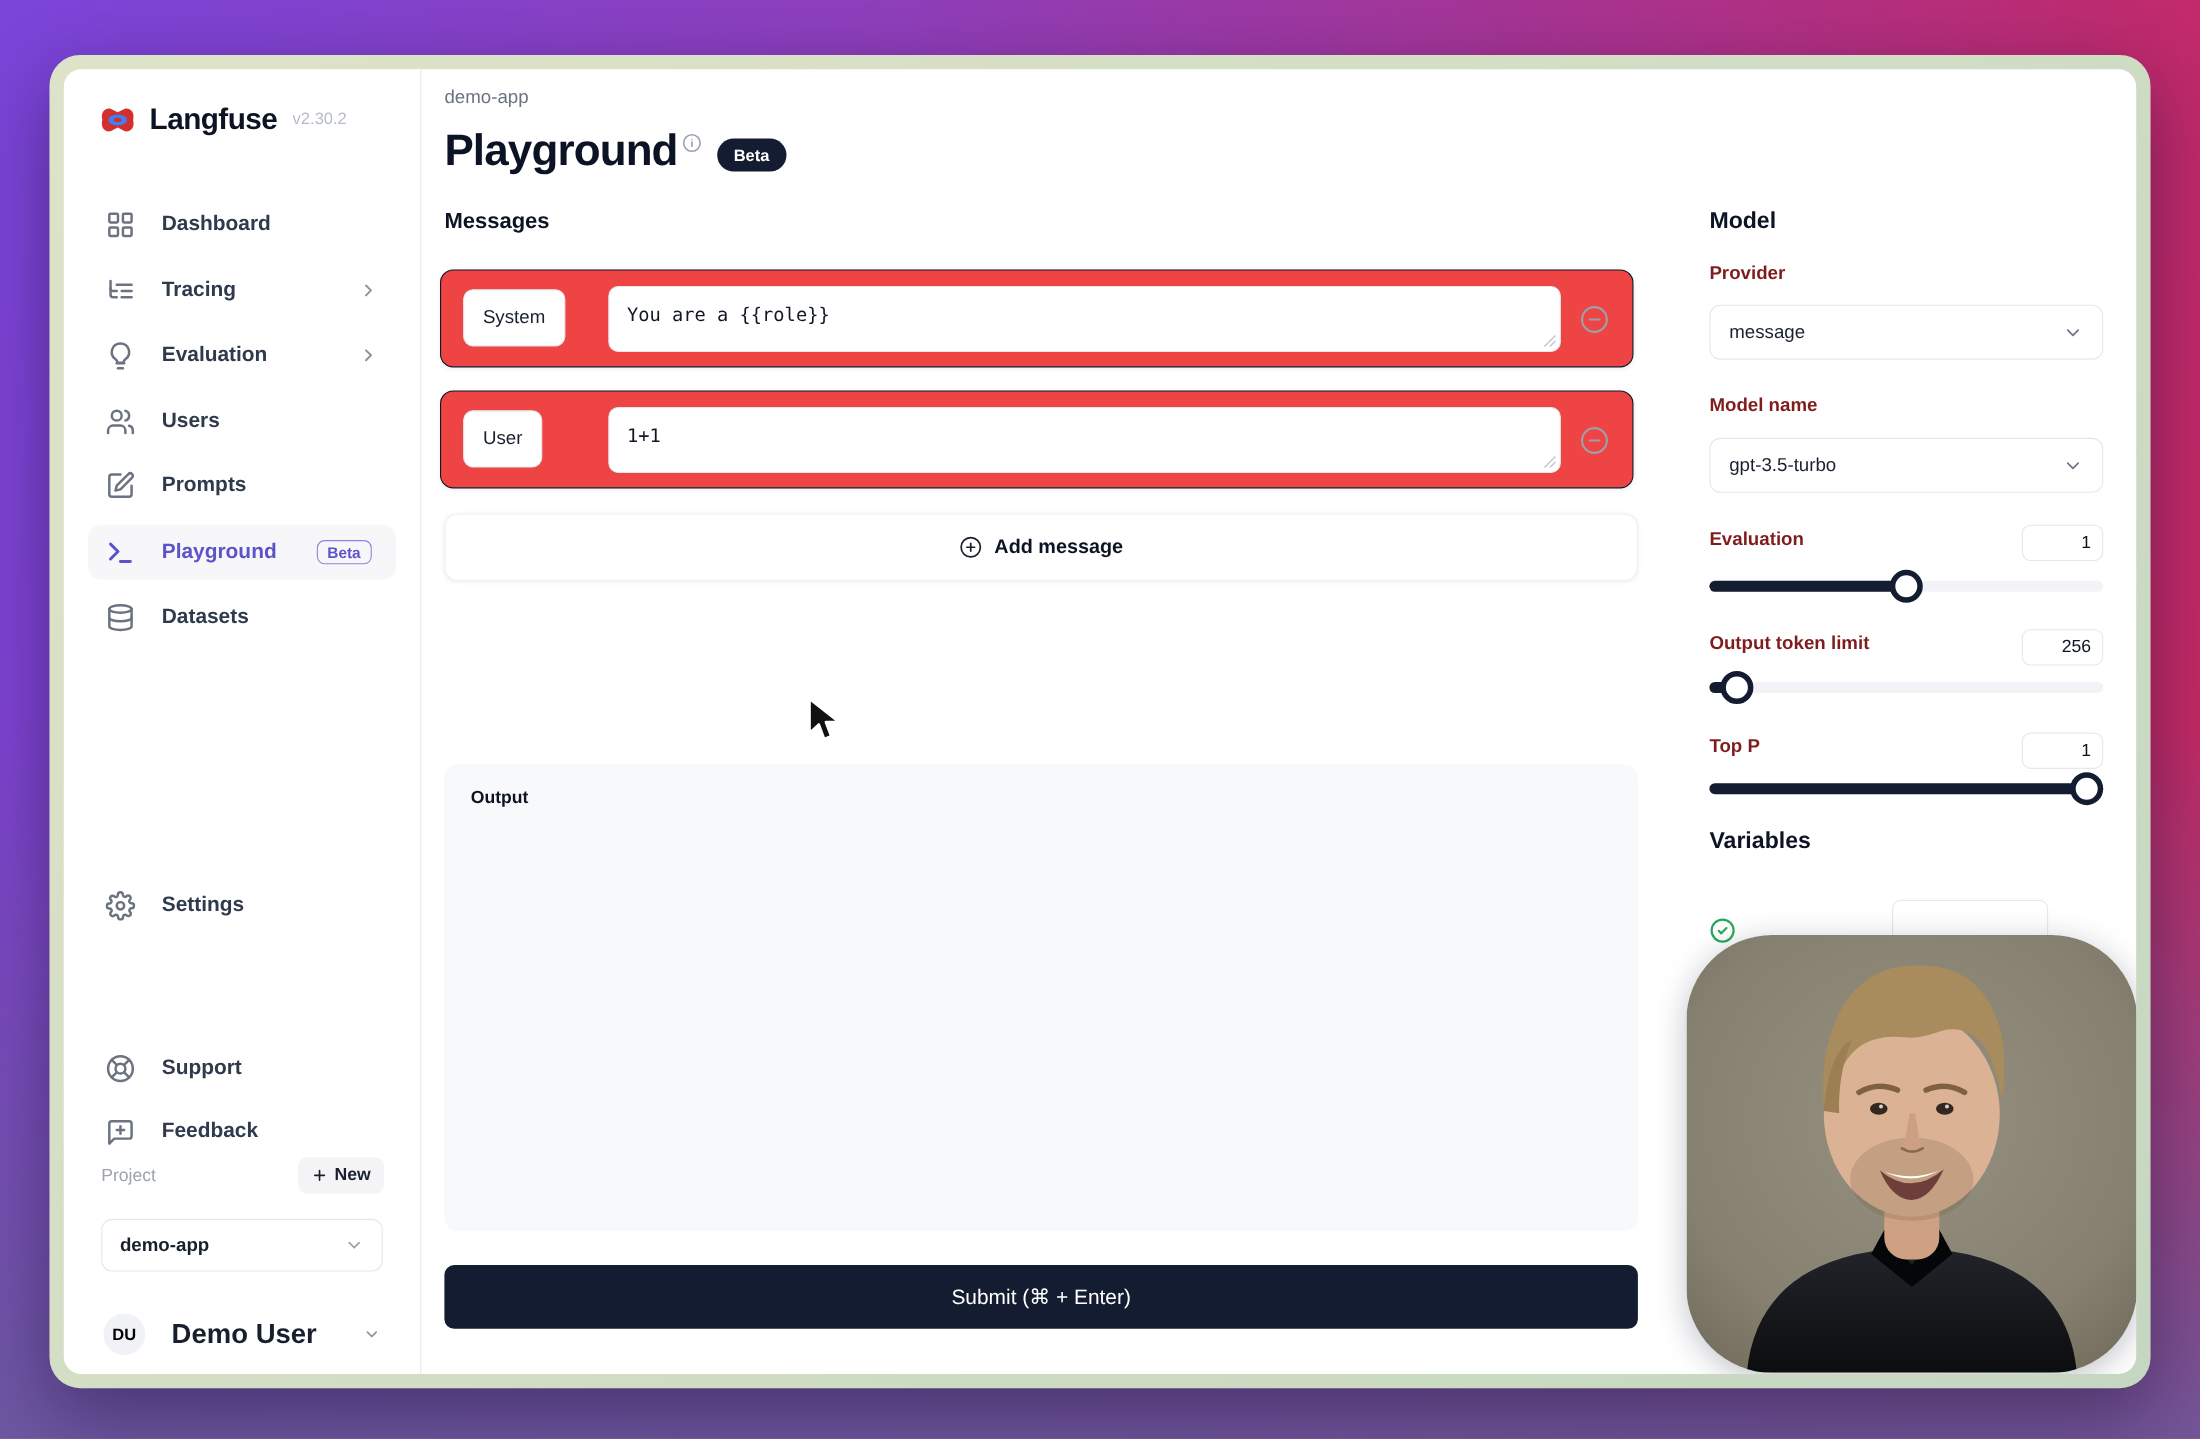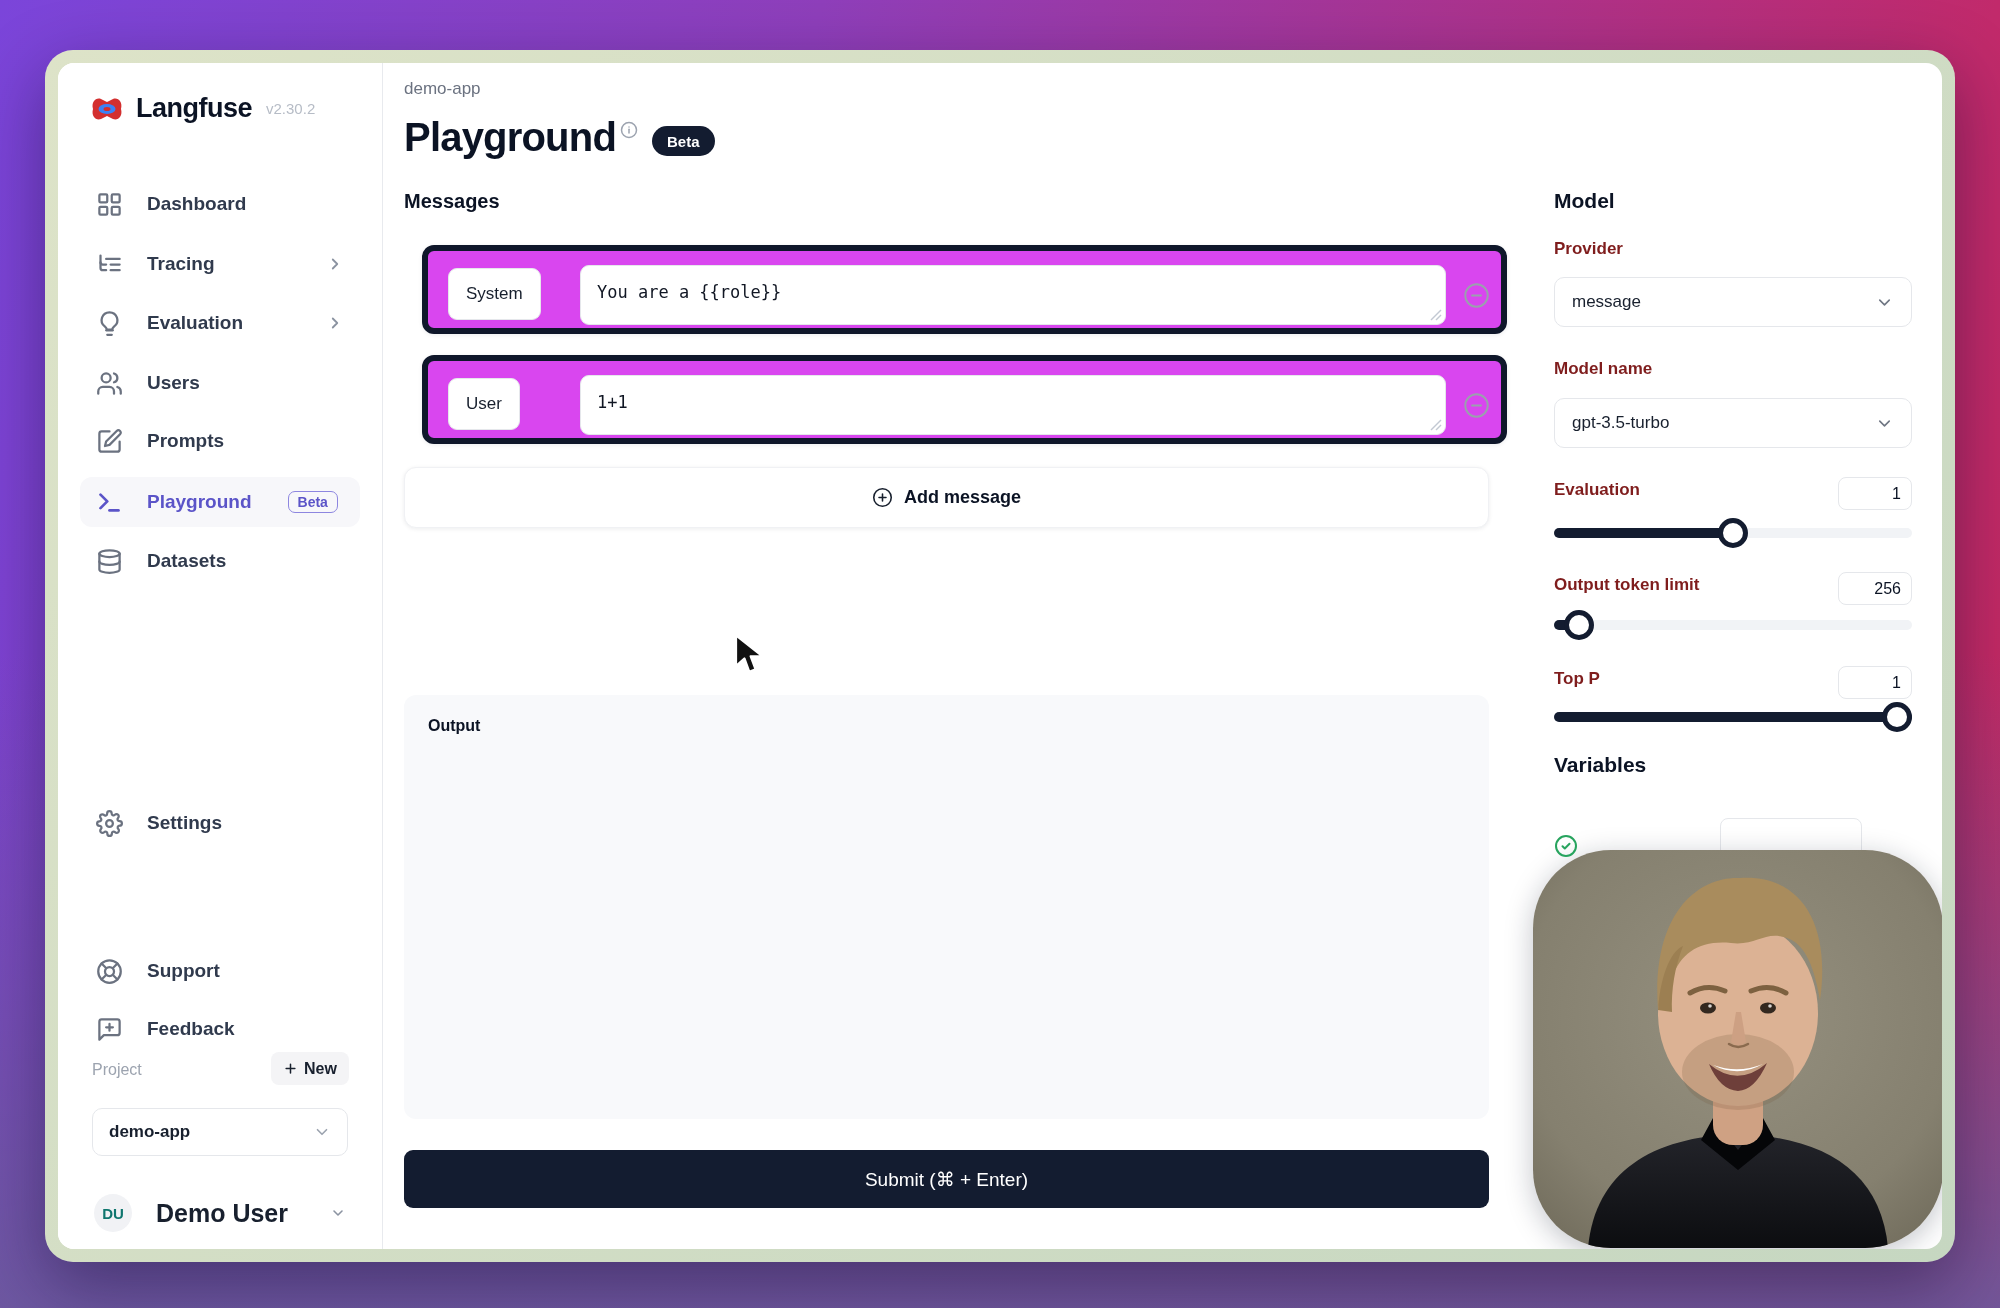--- a/index.html
+++ b/index.html
@@ -32,32 +32,32 @@
   .nav-item.active { background:#f7f7fa; }
   .nav-item.active .ni-icon { color:#5b54c8; }
   .nav-item.active .ni-label { color:#5b54c8; }
   .nav-badge { margin-left:12px; font-size:14px; font-weight:700; color:#5b54c8; border:1.5px solid #8d86e0; border-radius:7px; padding:3px 9px; line-height:1; }
 
   .proj-label { position:absolute; left:34px; top:998px; font-size:16px; color:#9ca3af; }
   .new-btn { position:absolute; left:213px; top:989px; width:78px; height:33px; background:#f4f4f6; border-radius:8px; display:flex; align-items:center; justify-content:center; gap:6px; font-size:16px; font-weight:600; color:#18202e; cursor:pointer; }
   .proj-select { position:absolute; left:34px; top:1045px; width:256px; height:48px; border:1px solid #e5e7eb; border-radius:10px; display:flex; align-items:center; padding:0 16px; font-size:17px; font-weight:600; color:#18202e; cursor:pointer; }
   .proj-select .chev { margin-left:auto; width:18px; height:18px; color:#9ca3af; }
   .user-row { position:absolute; left:36px; top:1127px; width:252px; height:46px; display:flex; align-items:center; gap:24px; cursor:pointer; }
-  .avatar { width:38px; height:38px; border-radius:50%; background:#f1f2f5; display:flex; align-items:center; justify-content:center; font-size:15px; font-weight:700; color:#0f766e; }
+  .avatar { width:38px; height:38px; border-radius:50%; background:#f1f2f5; display:flex; align-items:center; justify-content:center; font-size:15px; font-weight:700; color:#000000; }
   .user-name { font-size:25px; font-weight:600; color:#18202e; }
   .user-row .chev { margin-left:auto; width:16px; height:16px; color:#8b93a1; }
 
   
   .breadcrumb { position:absolute; left:346px; top:16px; font-size:17px; color:#6b7280; }
   .page-title { position:absolute; left:346px; top:52px; font-size:40px; font-weight:800; color:#0b1324; letter-spacing:-0.8px; }
   .title-info { position:absolute; left:562px; top:58px; width:18px; height:18px; color:#9ca3af; }
   .beta-pill { position:absolute; left:594px; top:63px; height:30px; padding:0 15px; background:#131c30; border-radius:16px; color:#fff; font-size:15px; font-weight:700; display:flex; align-items:center; }
   .messages-h { position:absolute; left:346px; top:127px; font-size:20px; font-weight:700; color:#0b1324; }
 
-  .msg-card { position:absolute; left:364px; width:1085px; height:89px; background:#d946ef; border-radius:12px; border:6px solid #0f172a; box-shadow:0 1px 4px rgba(15,23,42,.08); }
+  .msg-card { position:absolute; left:342px; width:1085px; height:89px; background:#ef4444; border-radius:12px; border:1px solid #0f172a; box-shadow:0 1px 4px rgba(15,23,42,.08); }
   .role-box { position:absolute; left:20px; top:17px; height:52px; padding:0 17px; border:1px solid #e5e7eb; border-radius:9px; display:flex; align-items:center; font-size:17px; font-weight:500; color:#18202e; background:#fff; cursor:pointer; }
   .msg-ta-wrap { position:absolute; left:152px; top:14px; width:866px; height:60px; }
   .msg-ta { width:100%; height:100%; border:1px solid #e5e7eb; border-radius:9px; resize:none; outline:none; padding:16px 16px; font-family:"DejaVu Sans Mono", monospace; font-size:17px; color:#101623; background:#fff; }
   .ta-grip { position:absolute; right:4px; bottom:4px; width:12px; height:12px; color:#c3c9d3; pointer-events:none; }
   .minus-btn { position:absolute; left:1035px; top:31px; width:27px; height:27px; color:#9aa1ad; cursor:pointer; background:none; border:none; }
 
   .add-msg { position:absolute; left:346px; top:404px; width:1085px; height:61px; background:#fff; border-radius:12px; border:1px solid #f0f1f4; box-shadow:0 1px 4px rgba(15,23,42,.08); display:flex; align-items:center; justify-content:center; gap:11px; cursor:pointer; }
   .add-msg .plus { width:21px; height:21px; color:#18202e; }
   .add-msg .lbl { font-size:18px; font-weight:600; color:#0b1324; }
 

